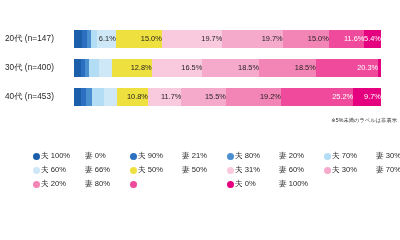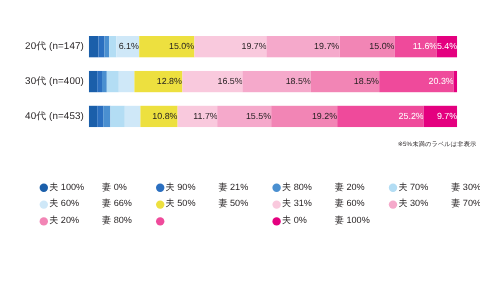--- a/index.html
+++ b/index.html
@@ -34,21 +34,21 @@
   .row {
     position: relative;
     height: 29px;
     display: flex;
     align-items: center;
   }
 
   .row-label {
     width: 74px;
     text-align: right;
-    padding-right: 4px;
+    padding-right: 20px;
     box-sizing: border-box;
     font-size: 8.2px;
     letter-spacing: 0.1px;
     white-space: nowrap;
     color: #231f20;
   }
 
   .bar {
     position: relative;
     height: 18px;

